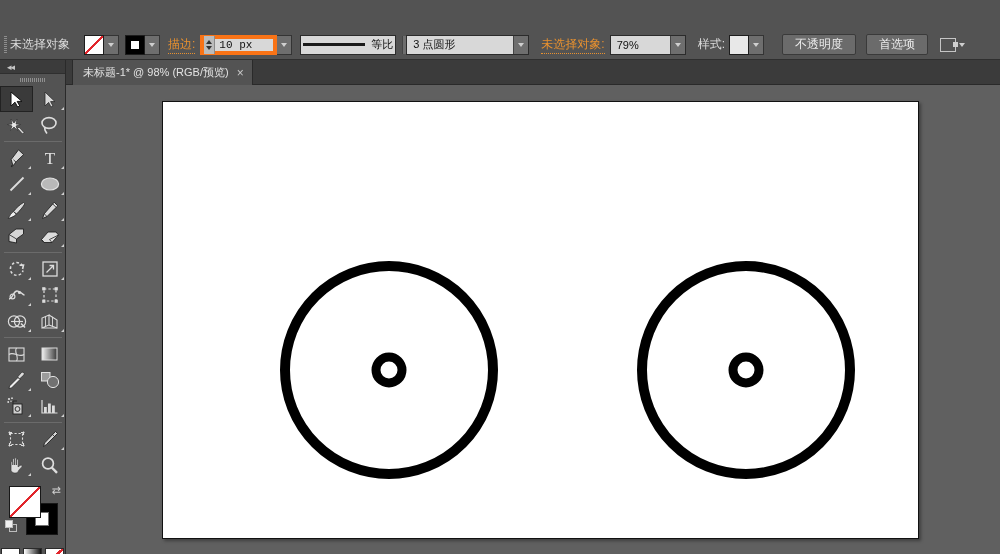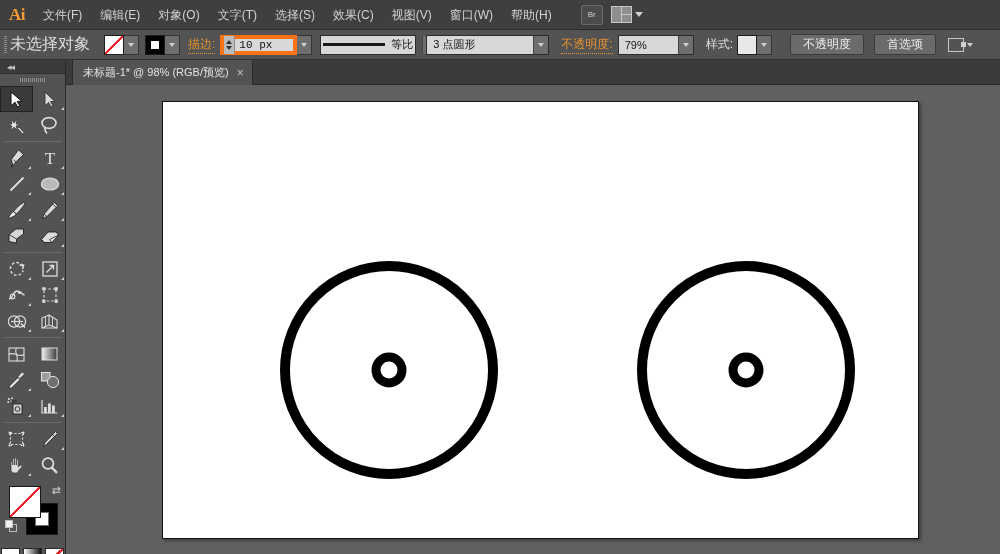--- a/index.html
+++ b/index.html
@@ -66,21 +66,21 @@
     border-bottom: 1px solid #2f2f2f;
     display: flex; align-items: center;
   }
   .grip {
     width: 10px; height: 30px; display: flex; align-items: center; justify-content: center;
   }
   .grip i {
     display: block; width: 3px; height: 18px;
     background: repeating-linear-gradient(to bottom, #8d8d8d 0 1px, transparent 1px 2px);
   }
-  .cb-label { font-size: 16px; color: #dcdcdc; margin-right: 14px; white-space: nowrap; }
+  .cb-label { font-size: 12px; color: #dcdcdc; margin-right: 14px; white-space: nowrap; }
   .cb-orange {
     font-size: 12px; color: #e8912f; margin: 0 5px 0 2px;
     border-bottom: 1px dotted #e8912f; white-space: nowrap;
   }
   .cb-plain { font-size: 12px; color: #dcdcdc; margin: 0 4px 0 2px; white-space: nowrap; }
 
   .swatch-box {
     width: 20px; height: 20px; border: 1px solid #1d1d1d;
     background: #fff; position: relative;
   }
@@ -263,39 +263,20 @@
     border: 1px solid #111;
     box-shadow: 2px 2px 3px rgba(0,0,0,0.35);
   }
   .art-svg { position: absolute; left: 0; top: 0; }
 </style>
 </head>
 <body>
 
 <div id="app">
 
-  <div class="menubar">
-    <div class="ai-logo">Ai</div>
-    <div class="menu-item">文件(F)</div>
-    <div class="menu-item">编辑(E)</div>
-    <div class="menu-item">对象(O)</div>
-    <div class="menu-item">文字(T)</div>
-    <div class="menu-item">选择(S)</div>
-    <div class="menu-item">效果(C)</div>
-    <div class="menu-item">视图(V)</div>
-    <div class="menu-item">窗口(W)</div>
-    <div class="menu-item">帮助(H)</div>
-    <div class="menubar-right">
-      <div class="br-btn">Br</div>
-      <div class="arrange-btn">
-        <div class="arrange-ico"></div>
-        <div class="caret"></div>
-      </div>
-    </div>
-  </div>
 
   <div class="controlbar">
     <div class="grip">
         <i></i>
       </div>
 
     <div class="cb-label">未选择对象</div>
 
     <div class="swatch-group">
       <div class="swatch-box swatch-none"></div>
@@ -340,21 +321,21 @@
 
     <div class="combo" style="width:123px">
       <span class="val">3 点圆形</span>
       <span class="dd">
           <span class="caret sm"></span>
         </span>
     </div>
 
     <div style="width:10px"></div>
 
-    <div class="cb-orange">不透明度:</div>
+    <div class="cb-orange">未选择对象:</div>
     <div class="combo" style="width:76px">
       <span class="val">79%</span>
       <span class="dd">
           <span class="caret sm"></span>
         </span>
     </div>
 
     <div style="width:10px"></div>
 
     <div class="cb-plain">样式:</div>

